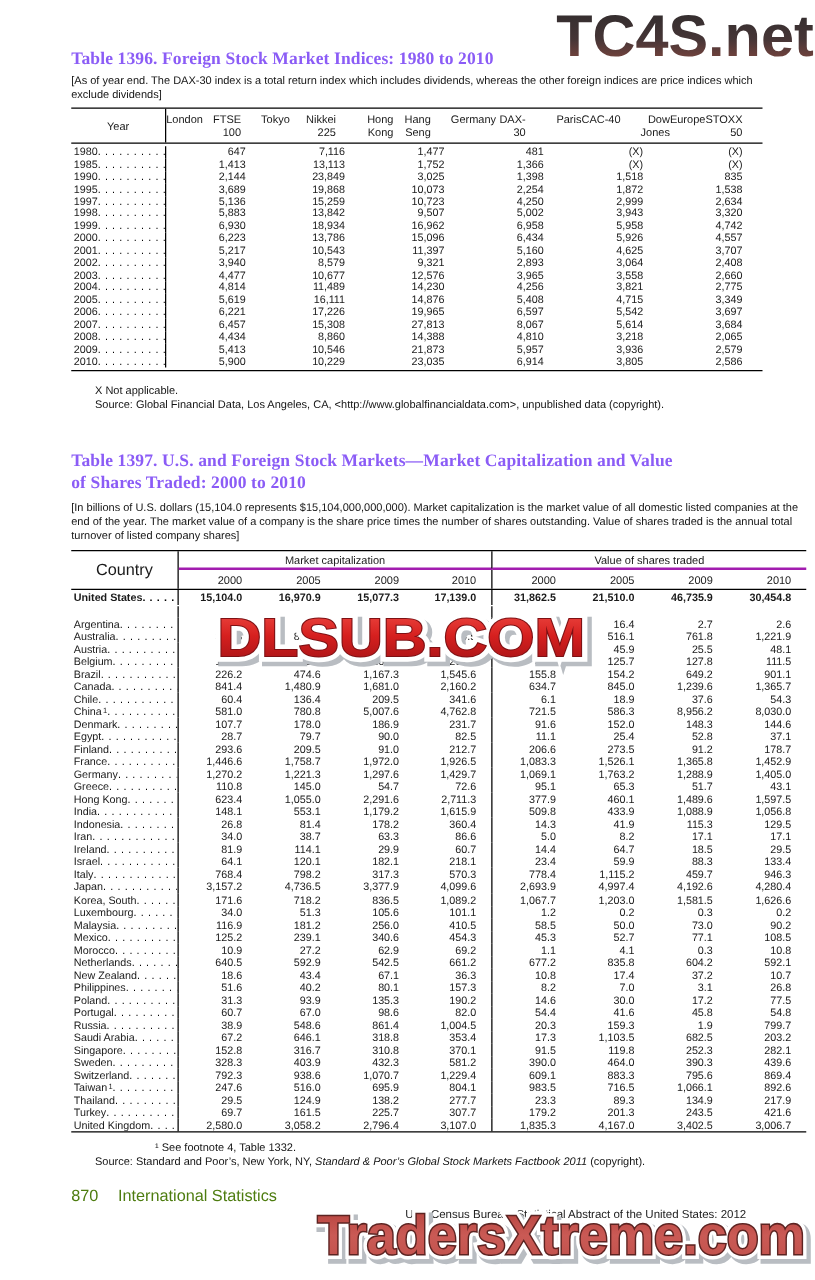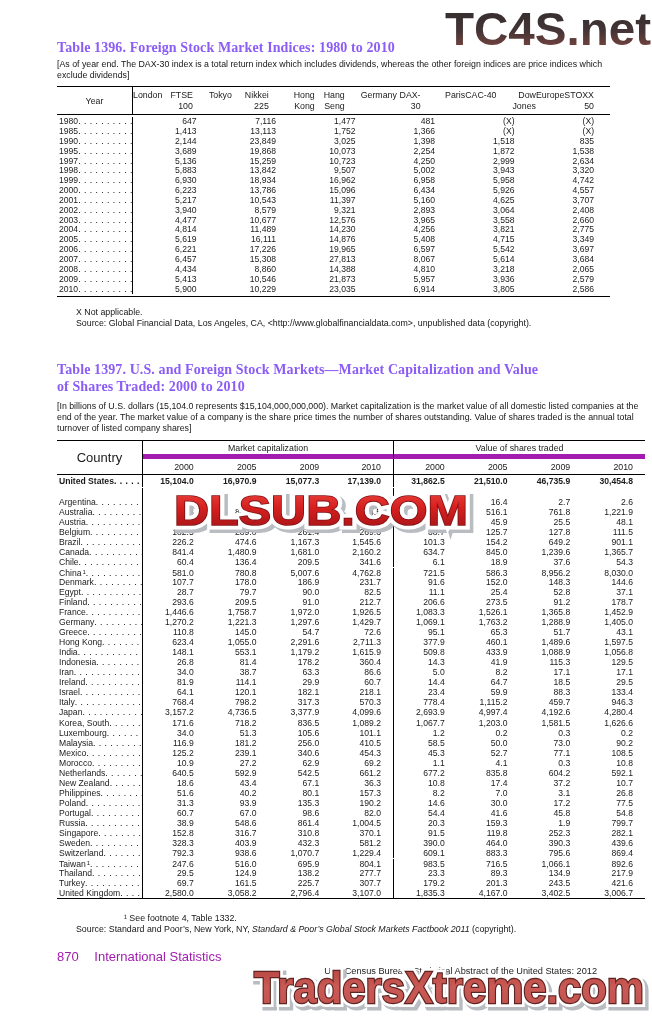--- a/index.html
+++ b/index.html
@@ -37,34 +37,34 @@
   .t96-body{padding:2px 0 2px 0;}
 
   
   .t97{left:57px;top:440px;width:588px;border-top:1.6px solid #000;border-bottom:1.6px solid #000;}
   .t97-head{display:flex;border-bottom:1px solid #000;}
   .t97-country{width:86px;box-sizing:border-box;border-right:1px solid #000;display:flex;
                align-items:center;justify-content:center;font-size:13px;}
   .t97-groups{flex:1;display:flex;flex-direction:column;}
   .t97-sprow{display:flex;}
   .t97-span{width:50%;box-sizing:border-box;text-align:center;font-size:8.8px;
-            padding:2px 0 1px;border-bottom:5px solid #a21caf;}
+            padding:2px 0 1px;border-bottom:2px solid #a21caf;}
   .t97-yrow{display:flex;}
   .t97-yr{width:12.5%;box-sizing:border-box;text-align:right;font-size:8.8px;padding:2.5px 12px 2px 0;}
   .t97 .lab{width:86px;}
   .t97 .val{width:calc((100% - 86px)/8);padding-right:12px;}
   .t97 .trow{height:10.05px;line-height:10.05px;font-size:8.6px;}
   .t97-us .trow{height:13px;line-height:12.5px;font-weight:700;}
   .rowgap{display:flex;height:9px;}
   .rowgap .g1{width:86px;box-sizing:border-box;border-right:1px solid #000;}
   .rowgap .g2{width:calc((100% - 86px)/2);box-sizing:border-box;border-right:1px solid #000;}
 
   
   .fnote{font-size:8.8px;line-height:10.3px;color:#151515;}
-  .footer-left{font-size:13px;color:#a21caf;}
+  .footer-left{font-size:13px;color:#4d7c0f;}
   .footer-left .pgnum{margin-right:12px;}
   .footer-right{font-size:9.2px;color:#222;}
   .em{font-style:italic;}
 
   svg text{font-family:"Liberation Sans","DejaVu Sans",sans-serif;font-weight:700;}
 </style>
 </head>
 <body>
 
 <div class="page">
@@ -429,21 +429,21 @@
         </div>
         <div class="trow">
           <div class="lab">
             <span class="labtext">Brazil</span>
             <span class="dots"></span>
           </div>
           <div class="val">226.2</div>
           <div class="val">474.6</div>
           <div class="val">1,167.3</div>
           <div class="val divr">1,545.6</div>
-          <div class="val">101.3</div>
+          <div class="val">155.8</div>
           <div class="val">154.2</div>
           <div class="val">649.2</div>
           <div class="val">901.1</div>
         </div>
         <div class="trow">
           <div class="lab">
             <span class="labtext">Canada</span>
             <span class="dots"></span>
           </div>
           <div class="val">841.4</div>
@@ -825,20 +825,34 @@
             <span class="dots"></span>
           </div>
           <div class="val">38.9</div>
           <div class="val">548.6</div>
           <div class="val">861.4</div>
           <div class="val divr">1,004.5</div>
           <div class="val">20.3</div>
           <div class="val">159.3</div>
           <div class="val">1.9</div>
           <div class="val">799.7</div>
+        </div>
+        <div class="trow">
+          <div class="lab">
+            <span class="labtext">Saudi Arabia</span>
+            <span class="dots"></span>
+          </div>
+          <div class="val">67.2</div>
+          <div class="val">646.1</div>
+          <div class="val">318.8</div>
+          <div class="val divr">353.4</div>
+          <div class="val">17.3</div>
+          <div class="val">1,103.5</div>
+          <div class="val">682.5</div>
+          <div class="val">203.2</div>
         </div>
         <div class="trow">
           <div class="lab">
             <span class="labtext">Singapore</span>
             <span class="dots"></span>
           </div>
           <div class="val">152.8</div>
           <div class="val">316.7</div>
           <div class="val">310.8</div>
           <div class="val divr">370.1</div>

